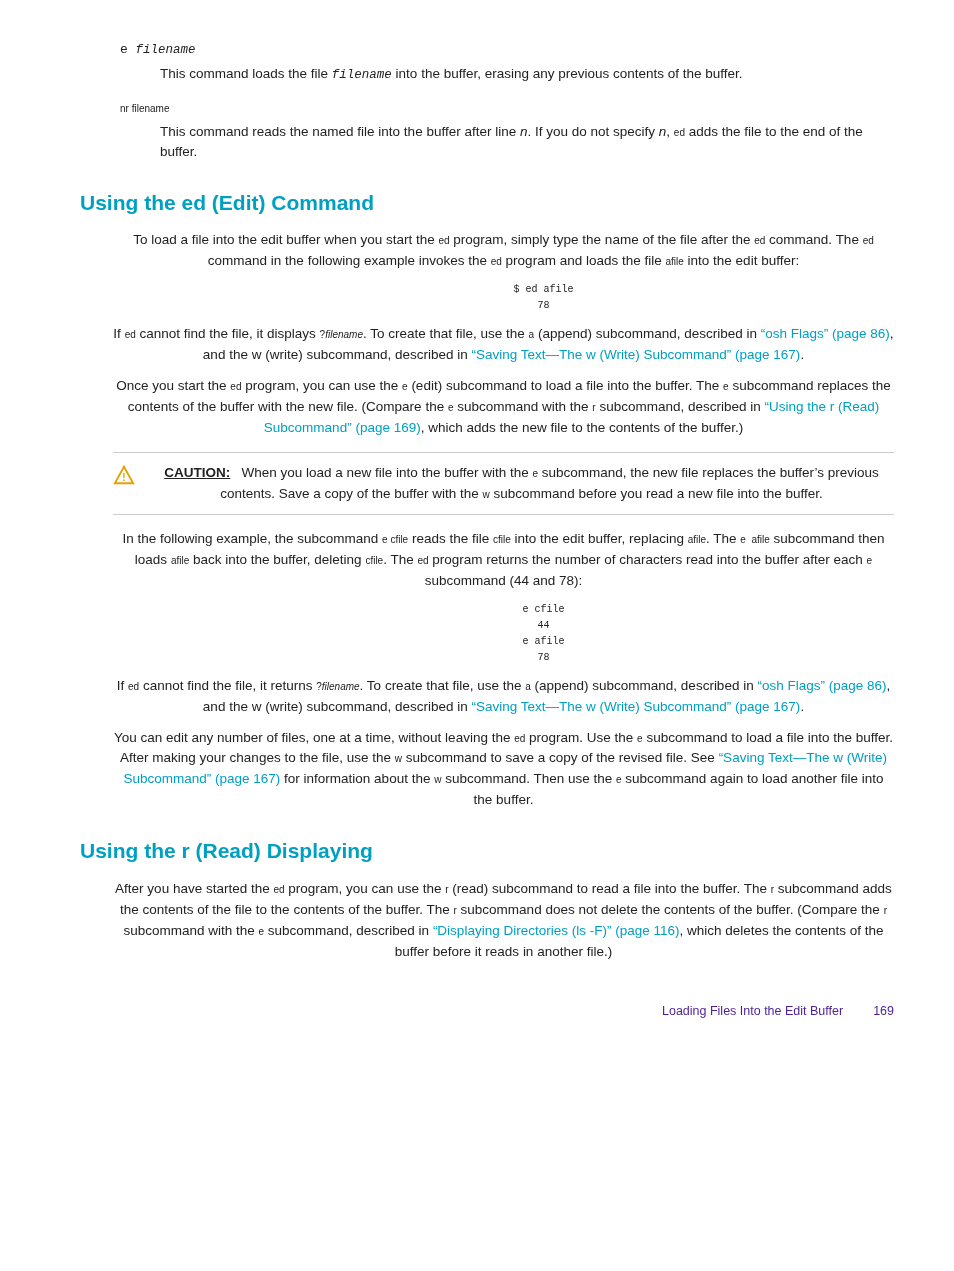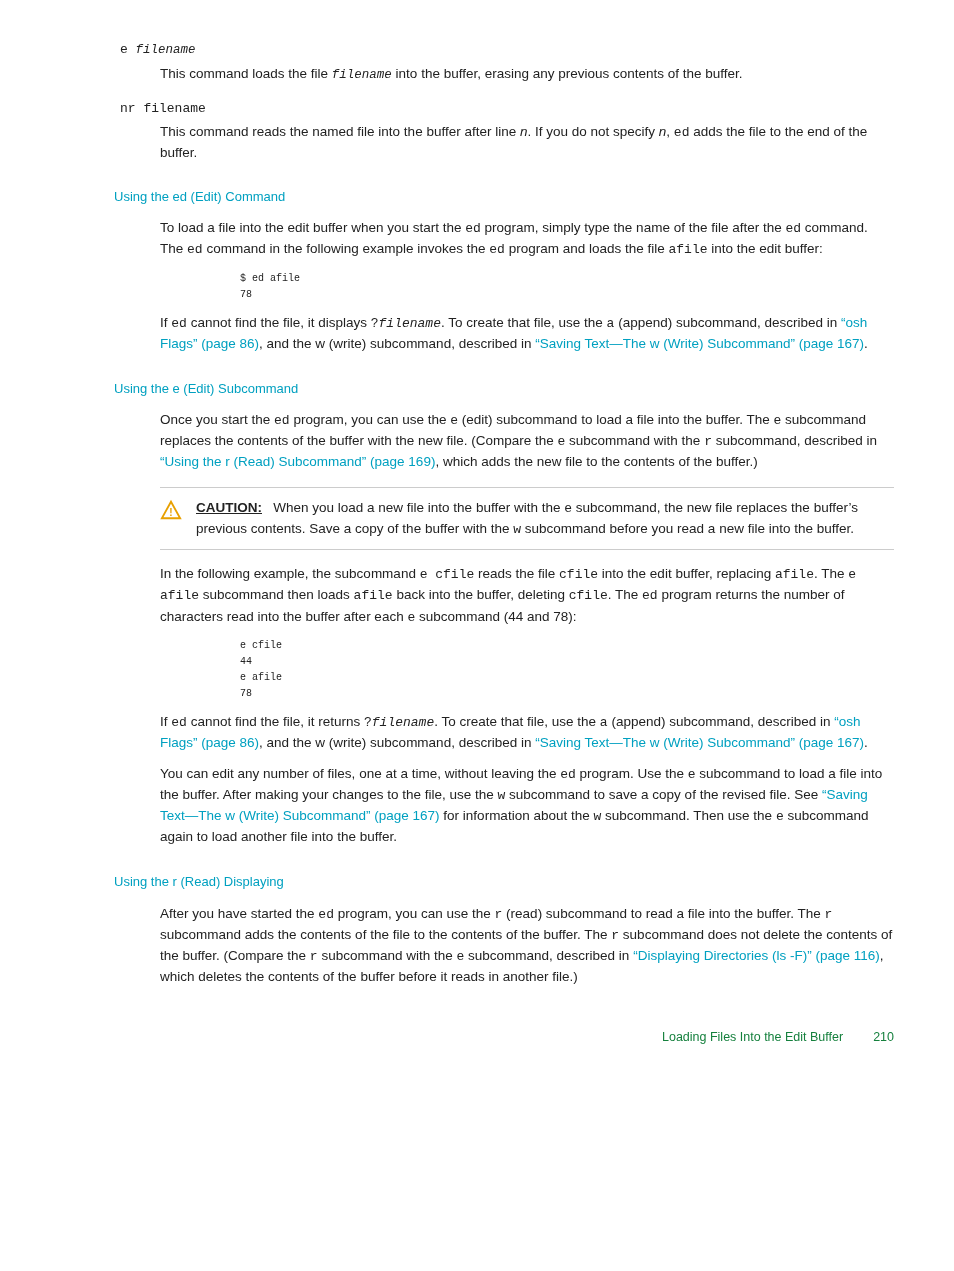--- a/index.html
+++ b/index.html
@@ -28,38 +28,37 @@
     }
     .cmd-desc {
       margin-left: 80px;
       margin-bottom: 10px;
       font-size: 13.5px;
     }
 
     
     .section-heading {
       color: #00a0c0;
-      font-size: 13px;
-      font-weight: normal;
+      font-size: 21px;
+      font-weight: bold;
       margin-top: 24px;
       margin-bottom: 12px;
-      margin-left: 34px;
     }
 
     
     .body-para {
       margin-bottom: 10px;
       font-size: 13.5px;
       line-height: 1.55;
     }
 
     
     code {
-      font-family: Liberation Mono, monospace;
-      font-size: 13px;
+      font-family: Liberation Sans, sans-serif;
+      font-size: 10px;
     }
     em.code {
       font-family: 'Courier New', Courier, monospace;
       font-style: italic;
       font-size: 12.5px;
     }
 
     
     a {
       color: #00a0c0;
@@ -100,31 +99,32 @@
     }
 
     
     .page-footer {
       margin-top: 40px;
       display: flex;
       justify-content: flex-end;
       align-items: center;
       border-top: none;
       font-size: 12.5px;
-      color: #15803d;
+      color: #4c1d95;
     }
     .footer-title {
       margin-right: 30px;
     }
     .footer-page {
       font-size: 12.5px;
     }
 
     .indent-section {
-      margin-left: 80px;
+      margin-left: 33px;
+      text-align: center;
     }
   </style>
 </head>
 <body>
 
 <div class="page-content">
 
   <div class="cmd-block">
     <div class="cmd-line">e <em class="code">filename</em></div>
     <div class="cmd-desc">
@@ -149,21 +149,20 @@
     <div class="code-block">
       $ ed afile<br>78
     </div>
 
 
     <p class="body-para">
       If <code>ed</code> cannot find the file, it displays <code>?<em>filename</em></code>. To create that file, use the <code>a</code> (append) subcommand, described in <a href="#">“osh Flags” (page&nbsp;86)</a>, and the w (write) subcommand, described in <a href="#">“Saving Text—The w (Write) Subcommand” (page&nbsp;167)</a>.
     </p>
   </div>
 
-  <h2 class="section-heading">Using the e (Edit) Subcommand</h2>
 
   <div class="indent-section">
     <p class="body-para">
       Once you start the <code>ed</code> program, you can use the <code>e</code> (edit) subcommand to load a file into the buffer. The <code>e</code> subcommand replaces the contents of the buffer with the new file. (Compare the <code>e</code> subcommand with the <code>r</code> subcommand, described in <a href="#">“Using the r (Read) Subcommand” (page&nbsp;169)</a>, which adds the new file to the contents of the buffer.)
     </p>
 
     <div class="caution-box">
       <svg class="caution-icon" viewBox="0 0 24 24" fill="none">
         <polygon points="12,3 22,21 2,21" fill="none" stroke="#e8a000" stroke-width="2"></polygon>
         <text x="12" y="18" text-anchor="middle" font-size="11" fill="#e8a000" font-weight="bold">!</text>
@@ -195,16 +194,16 @@
 
   <div class="indent-section">
     <p class="body-para">
       After you have started the <code>ed</code> program, you can use the <code>r</code> (read) subcommand to read a file into the buffer. The <code>r</code> subcommand adds the contents of the file to the contents of the buffer. The <code>r</code> subcommand does not delete the contents of the buffer. (Compare the <code>r</code> subcommand with the <code>e</code> subcommand, described in <a href="#">“Displaying Directories (ls -F)” (page&nbsp;116)</a>, which deletes the contents of the buffer before it reads in another file.)
     </p>
 
   </div>
 
   <div class="page-footer">
     <span class="footer-title">Loading Files Into the Edit Buffer</span>
-    <span class="footer-page">210</span>
+    <span class="footer-page">169</span>
   </div>
 
 </div>
 
 </body></html>

